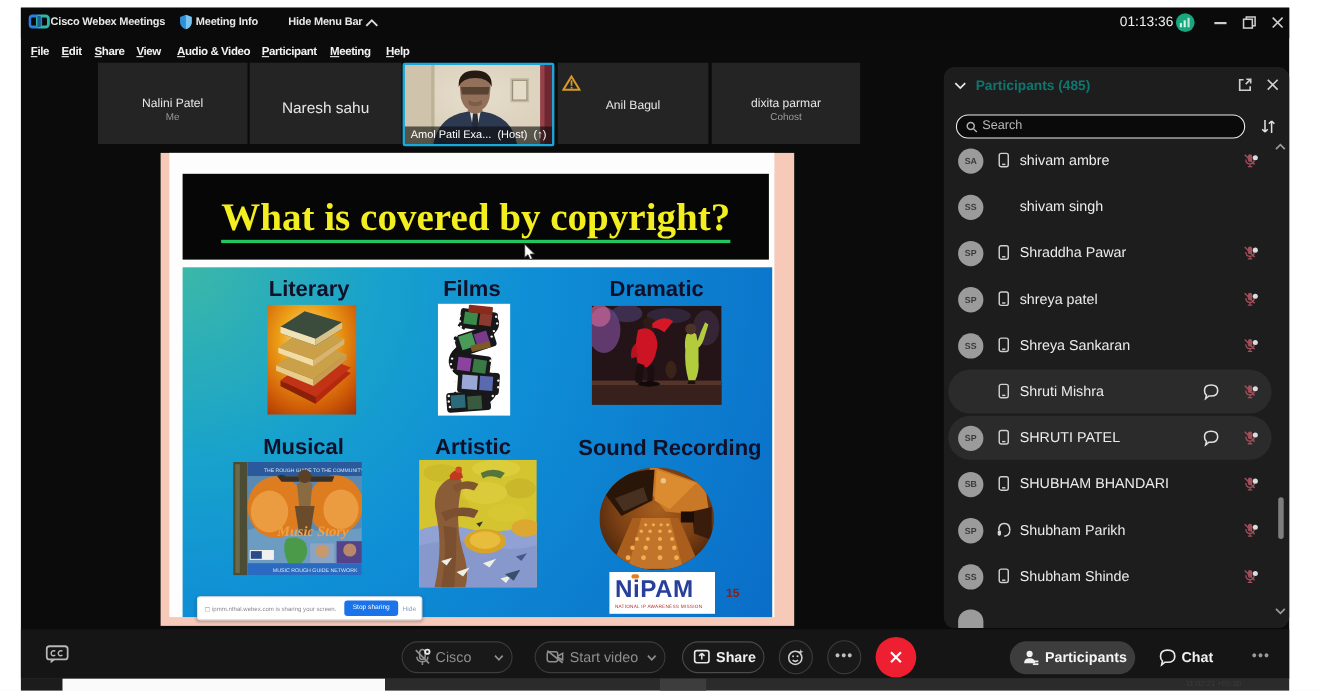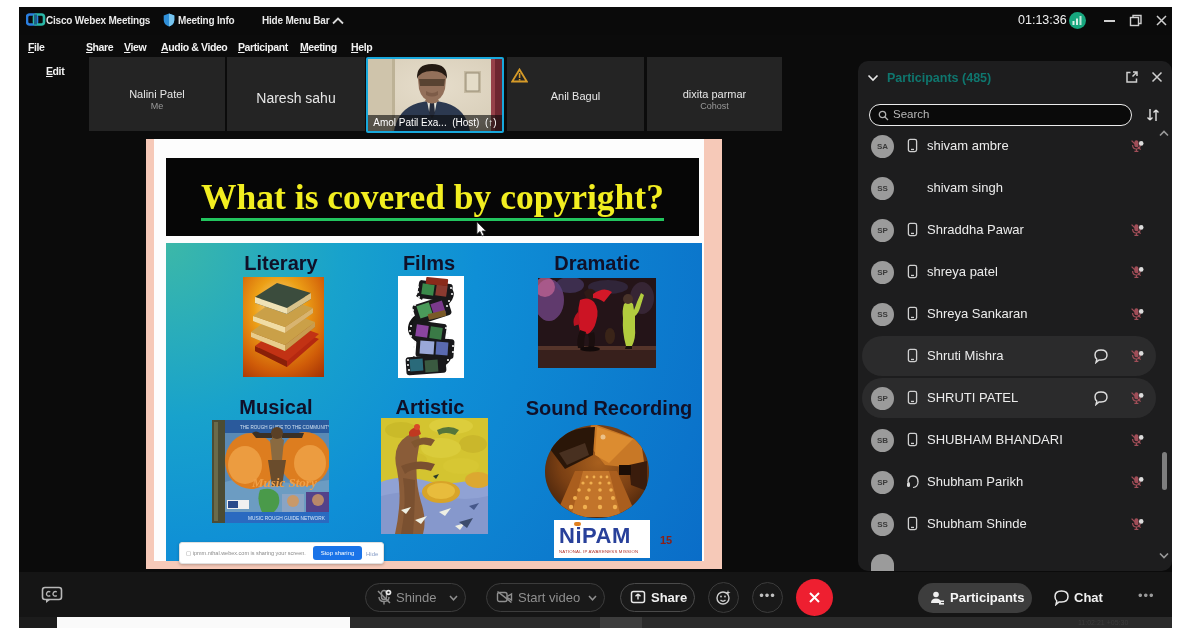--- a/index.html
+++ b/index.html
@@ -40,21 +40,21 @@
   <svg class="abs" style="left:1129px;top:14px;" width="14" height="13" viewBox="0 0 14 13">
     <rect x="1.5" y="3.5" width="8" height="8" fill="none" stroke="#cfcfcf" stroke-width="1.4"></rect>
     <path d="M4 3.5 V1.5 H12 V9.5 H9.5" fill="none" stroke="#cfcfcf" stroke-width="1.4"></path>
   </svg>
   <svg class="abs" style="left:1155px;top:14px;" width="13" height="13" viewBox="0 0 13 13">
     <path d="M2 2 L11 11 M11 2 L2 11" stroke="#cfcfcf" stroke-width="1.5"></path>
   </svg>
 
   <div class="abs" id="menubar" style="top:41px;color:#f2f2f2;font-size:10.5px;font-weight:bold;letter-spacing:-0.4px;left:0;width:1200px;">
     <span class="abs" style="left:28px;"><u>F</u>ile</span>
-    <span class="abs" style="left:46px;margin-top:24px;"><u>E</u>dit</span>
+    <span class="abs" style="left:56px;"><u>E</u>dit</span>
     <span class="abs" style="left:86px;"><u>S</u>hare</span>
     <span class="abs" style="left:124px;"><u>V</u>iew</span>
     <span class="abs" style="left:161px;"><u>A</u>udio &amp; Video</span>
     <span class="abs" style="left:238px;"><u>P</u>articipant</span>
     <span class="abs" style="left:300px;"><u>M</u>eeting</span>
     <span class="abs" style="left:351px;"><u>H</u>elp</span>
   </div>
 
   <div class="abs" style="left:89px;top:57px;width:136px;height:74px;background:#242424;"></div>
   <div class="abs" style="left:89px;top:88px;width:136px;text-align:center;color:#e6e6e6;font-size:11px;">Nalini Patel</div>
@@ -517,21 +517,21 @@
 
   <div class="abs" style="left:365px;top:583px;width:101px;height:29px;border:1.5px solid #3c3c3c;border-radius:15px;background:#191919;"></div>
   <svg class="abs" style="left:376px;top:589px;" width="16" height="17" viewBox="0 0 16 17">
     <rect x="5.5" y="1.5" width="5" height="9" rx="2.5" fill="none" stroke="#8f8f8f" stroke-width="1.4"></rect>
     <path d="M3 8 Q3 12.5 8 12.5 Q13 12.5 13 8" fill="none" stroke="#8f8f8f" stroke-width="1.4"></path>
     <path d="M8 12.5 V15.5" stroke="#8f8f8f" stroke-width="1.4"></path>
     <path d="M2 2 L14 14" stroke="#8f8f8f" stroke-width="1.5"></path>
     <circle cx="12.5" cy="3.5" r="2.8" fill="#e8e8e8"></circle>
       <circle cx="12.5" cy="3.5" r="1.1" fill="#191919"></circle>
   </svg>
-  <div class="abs" style="left:396px;top:590px;color:#8f8f8f;font-size:13px;">Shinde</div>
+  <div class="abs" style="left:396px;top:590px;color:#8f8f8f;font-size:13px;">Cisco</div>
   <svg class="abs" style="left:448px;top:594px;" width="11" height="8" viewBox="0 0 11 8">
       <path d="M2 2 L5.5 5.8 L9 2" fill="none" stroke="#8f8f8f" stroke-width="1.5"></path>
     </svg>
 
   <div class="abs" style="left:486px;top:583px;width:119px;height:29px;border:1.5px solid #3c3c3c;border-radius:15px;background:#191919;"></div>
   <svg class="abs" style="left:496px;top:590px;" width="17" height="14" viewBox="0 0 17 14">
     <rect x="1.5" y="2.5" width="9.5" height="9" rx="2" fill="none" stroke="#8f8f8f" stroke-width="1.4"></rect>
     <path d="M11 6.5 L15.5 4 V10 L11 7.5" fill="none" stroke="#8f8f8f" stroke-width="1.4"></path>
     <path d="M1.5 1.5 L15.5 12.5" stroke="#8f8f8f" stroke-width="1.5"></path>
   </svg>

